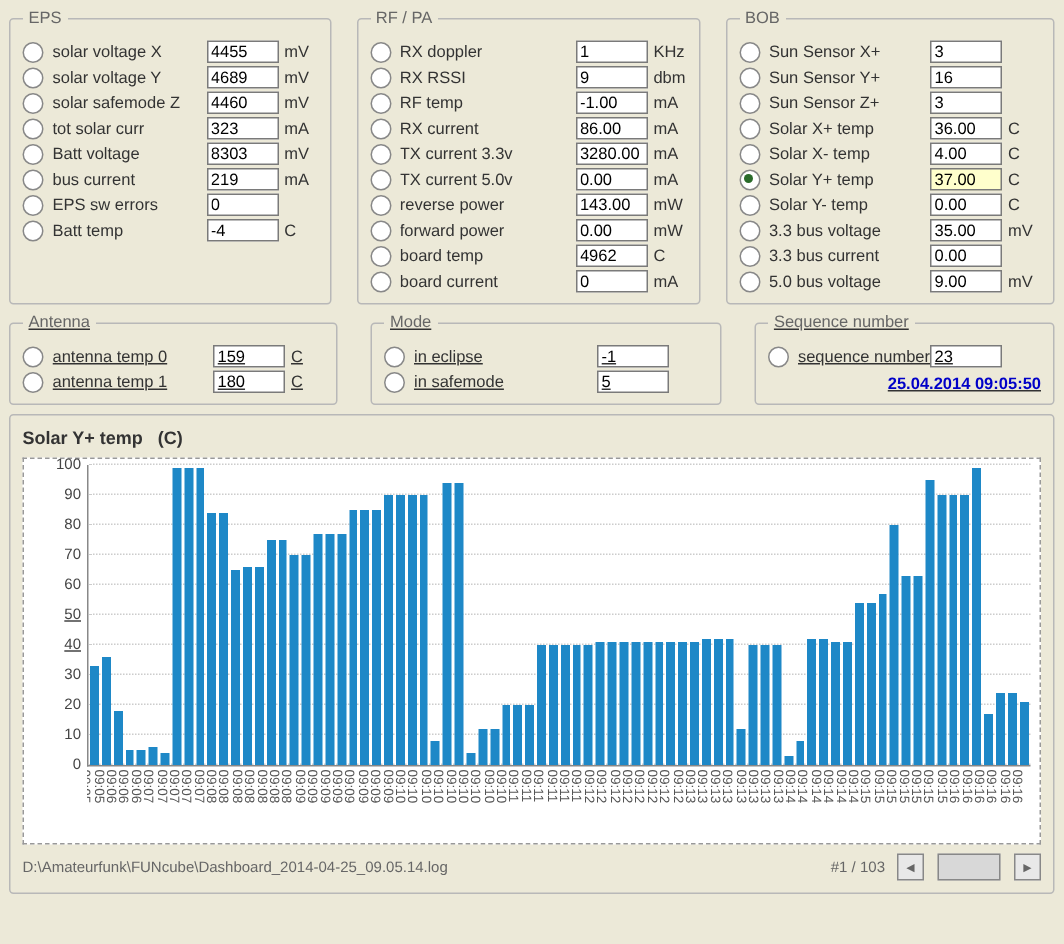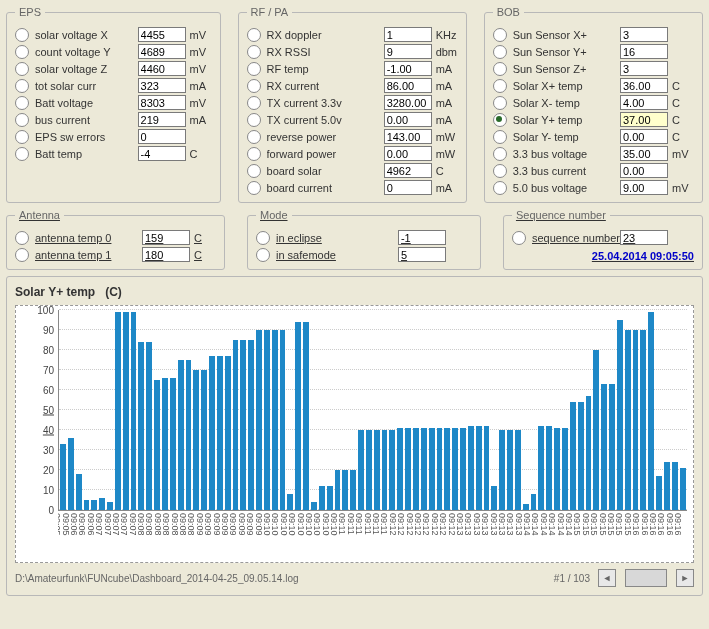--- a/index.html
+++ b/index.html
@@ -46,27 +46,27 @@
     <legend>EPS</legend>
     <div id="eps-rows">
         <div class="field-row">
           <span class="radio"></span>
           <span class="label">solar voltage X</span>
           <input class="val" value="4455" style="">
           <span class="unit">mV</span>
         </div>
         <div class="field-row">
           <span class="radio"></span>
-          <span class="label">count voltage Y</span>
+          <span class="label">solar voltage Y</span>
           <input class="val" value="4689" style="">
           <span class="unit">mV</span>
         </div>
         <div class="field-row">
           <span class="radio"></span>
-          <span class="label">solar voltage Z</span>
+          <span class="label">solar safemode Z</span>
           <input class="val" value="4460" style="">
           <span class="unit">mV</span>
         </div>
         <div class="field-row">
           <span class="radio"></span>
           <span class="label">tot solar curr</span>
           <input class="val" value="323" style="">
           <span class="unit">mA</span>
         </div>
         <div class="field-row">
@@ -141,21 +141,21 @@
           <span class="unit">mW</span>
         </div>
         <div class="field-row">
           <span class="radio"></span>
           <span class="label">forward power</span>
           <input class="val" value="0.00" style="">
           <span class="unit">mW</span>
         </div>
         <div class="field-row">
           <span class="radio"></span>
-          <span class="label">board solar</span>
+          <span class="label">board temp</span>
           <input class="val" value="4962" style="">
           <span class="unit">C</span>
         </div>
         <div class="field-row">
           <span class="radio"></span>
           <span class="label">board current</span>
           <input class="val" value="0" style="">
           <span class="unit">mA</span>
         </div>
       </div>

